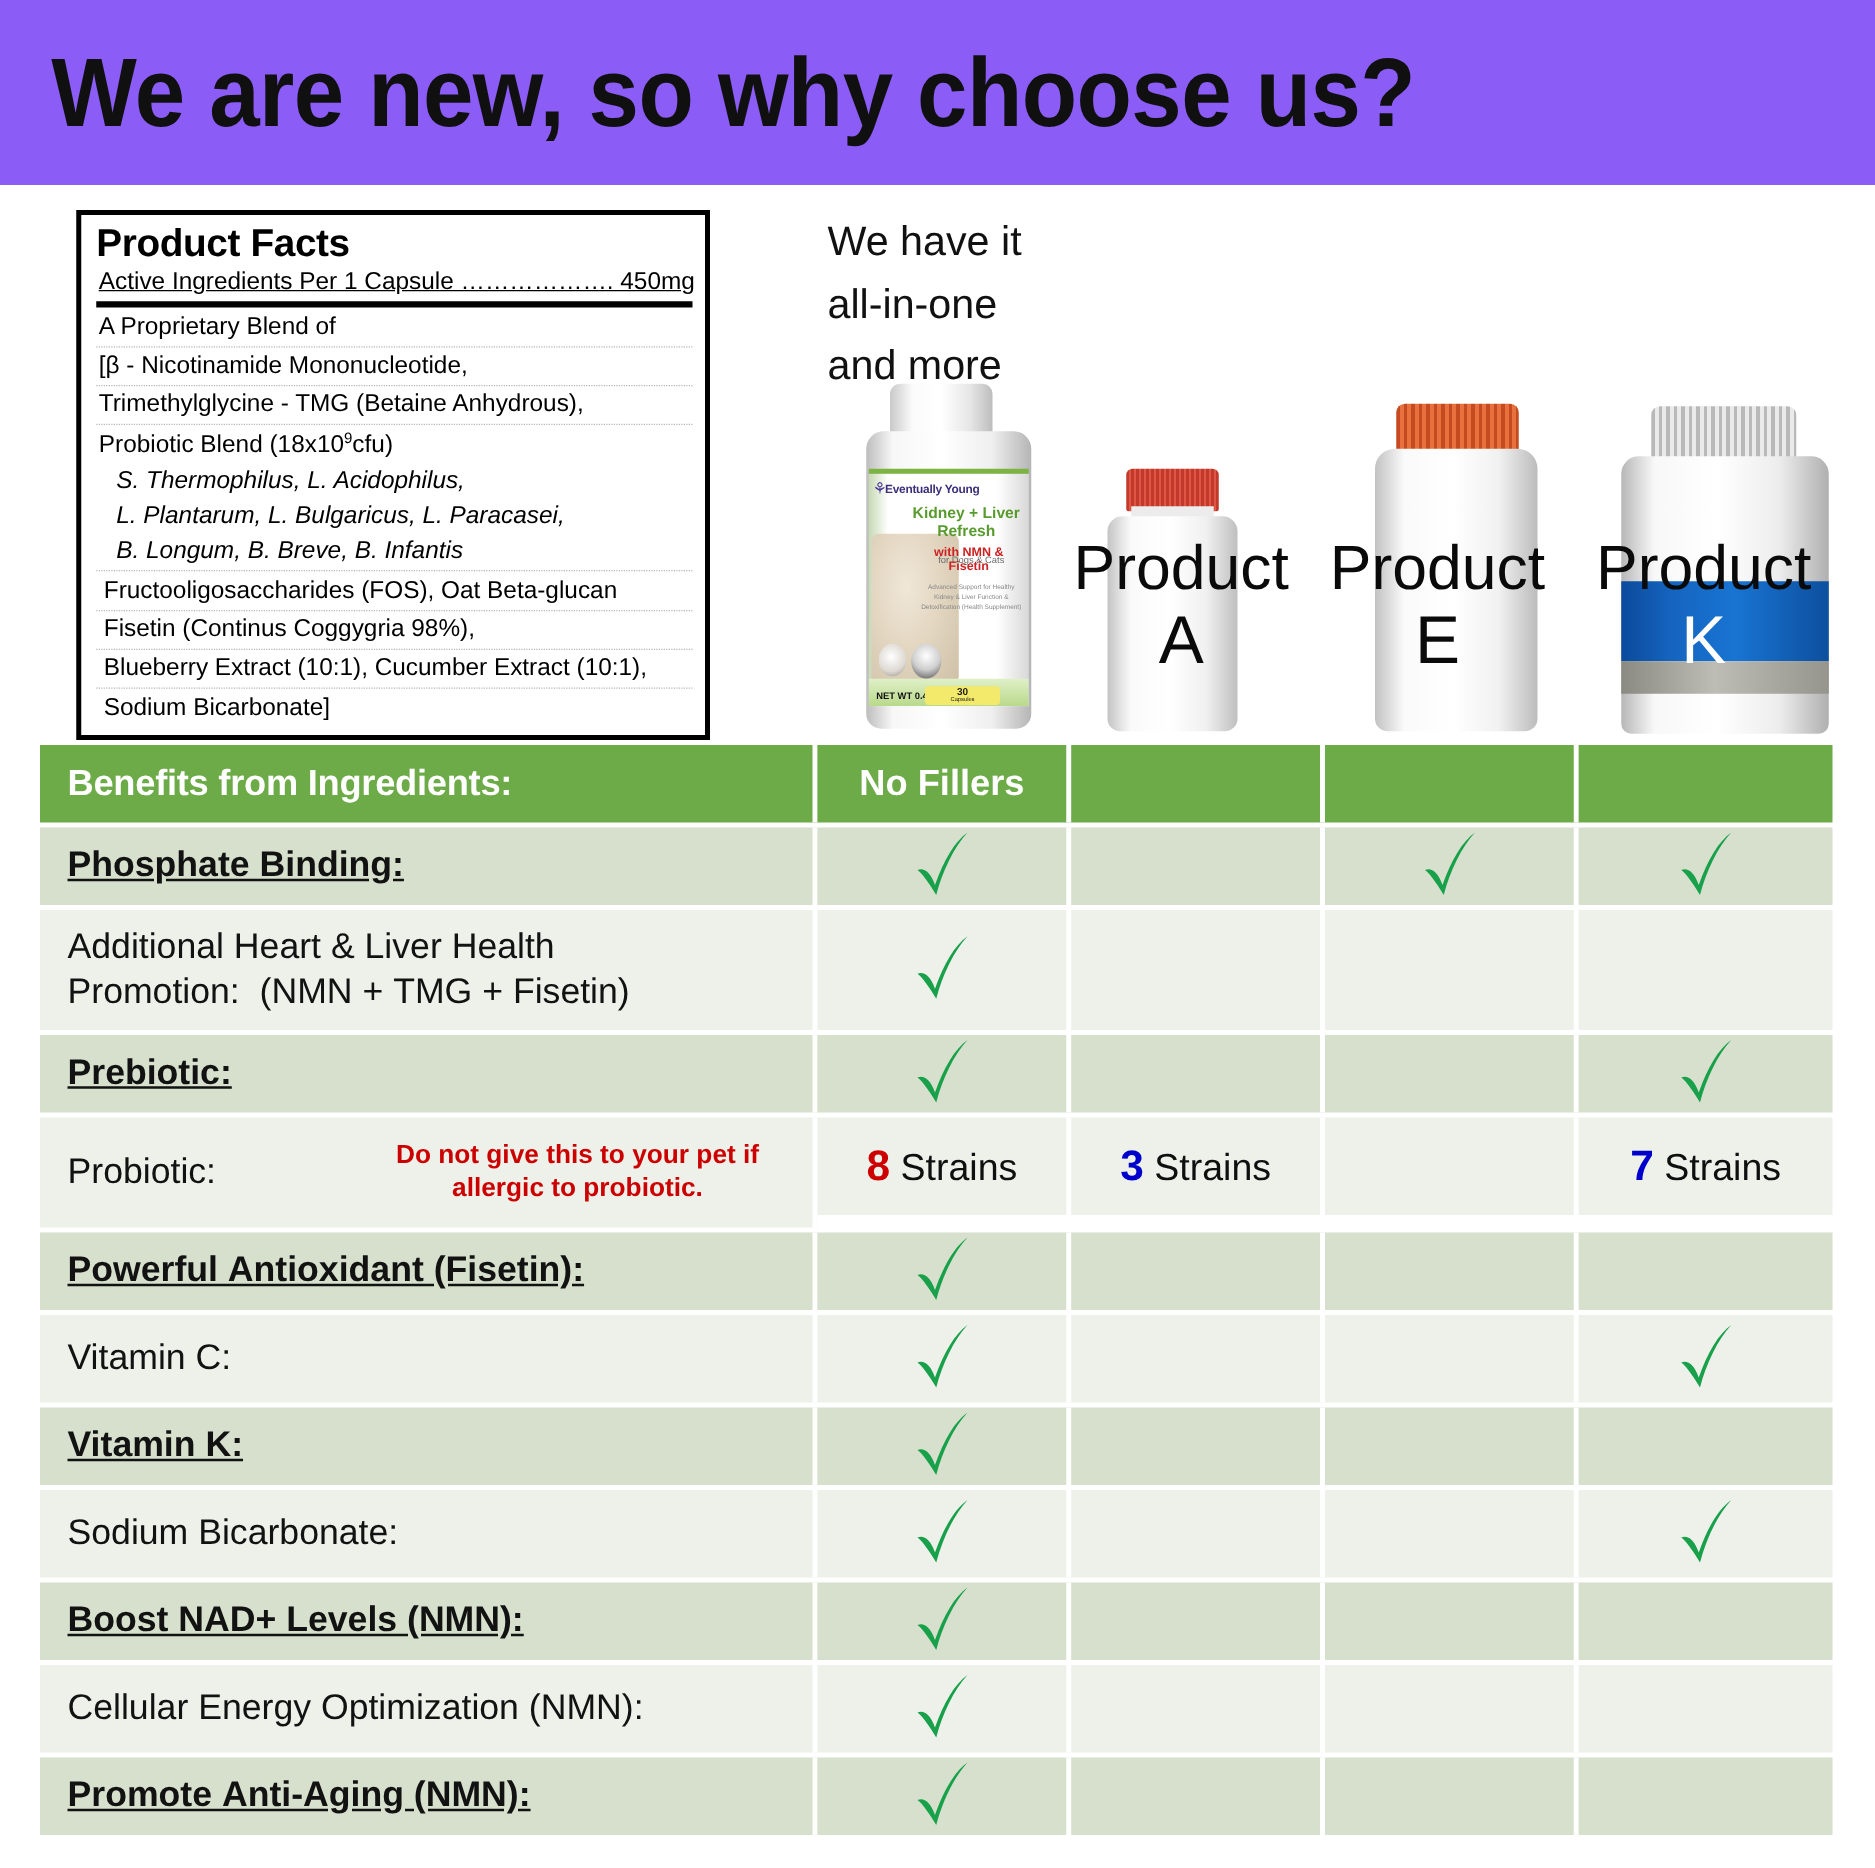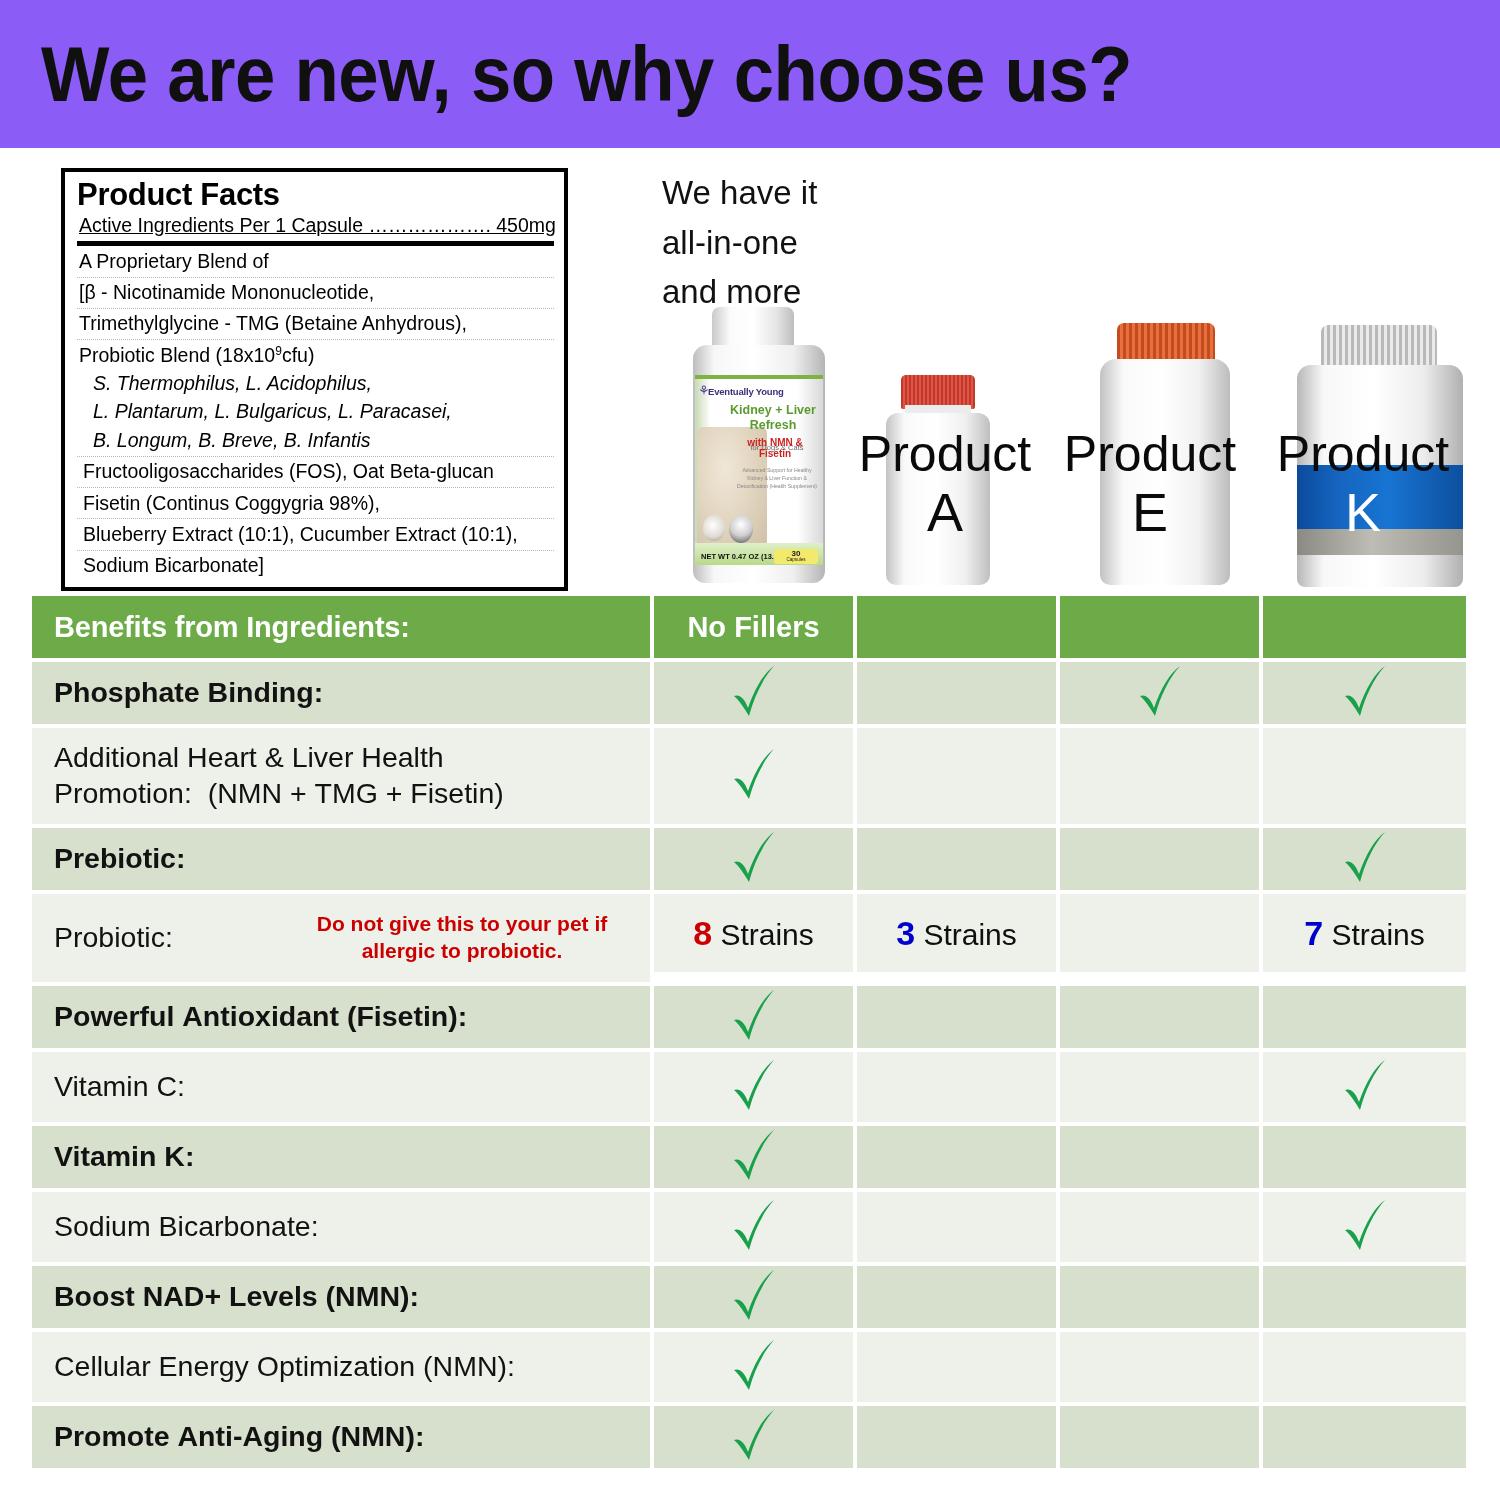--- a/index.html
+++ b/index.html
@@ -126,21 +126,21 @@
   }
   .lab-pets:before {
     content:""; position:absolute; left:32px; bottom:4px; width:24px; height:28px;
     background: radial-gradient(circle at 50% 35%, #ffffff 0%, #cfcfcf 50%, #4a4a4a 100%);
     border-radius: 50%;
   }
   .lab-netwt {
     position:absolute; left:6px; bottom:4px; font-size:7.5px; color:#111; font-weight:600;
   }
   .lab-count {
-    position:absolute; right:5px; bottom:1px; width:44px; text-align:center;
+    position:absolute; right:23px; bottom:1px; width:60px; text-align:center;
     background:#f3e96a; border-radius:3px; padding:1px 0;
     font-size:8px; font-weight:bold; color:#1a1a1a; line-height:1.0;
   }
   .lab-count span { display:block; font-size:4.6px; font-weight:normal; }
 
   .b-a { left: 228px; top: 210px; width: 110px; height: 212px; }
   .b-a .cap { position:absolute; left:18px; top:0; width:74px; height:34px;
     background: repeating-linear-gradient(to right,#c0392b 0 2px,#e05545 2px 4px);
     border-radius: 5px 5px 2px 2px; }
   .b-a .neck { position:absolute; left:22px; top:30px; width:66px; height:12px; background:#ececec; }
@@ -189,21 +189,21 @@
   .c-prod  { width: 203px; justify-content: center; }
 
   .hdr .tcell { background: #6cab47; height: 62px; }
   .hdr .c-label { color:#fff; font-size: 29px; font-weight: bold; letter-spacing:-0.2px; }
   .hdr .c-prod  { color:#fff; font-size: 29px; font-weight: bold; }
 
   .r-dark  .tcell { background: #d6e0cc; }
   .r-light .tcell { background: #edf1ea; }
 
   .rlabel { font-size: 28.5px; color: #121212; line-height: 1.25; }
-  .r-dark .rlabel { font-weight: bold; }
+  .r-dark .rlabel { font-weight: bold; text-decoration: underline; }
 
   .check {
     display:block; width: 52px; height: 58px;
     position: relative;
   }
   .check svg { display:block; }
 
   .strain { font-size: 30px; color:#0f0f0f; white-space: nowrap; }
   .strain .n { font-size: 34px; font-weight: bold; }
   .strain .n.red  { color:#cc0000; }

